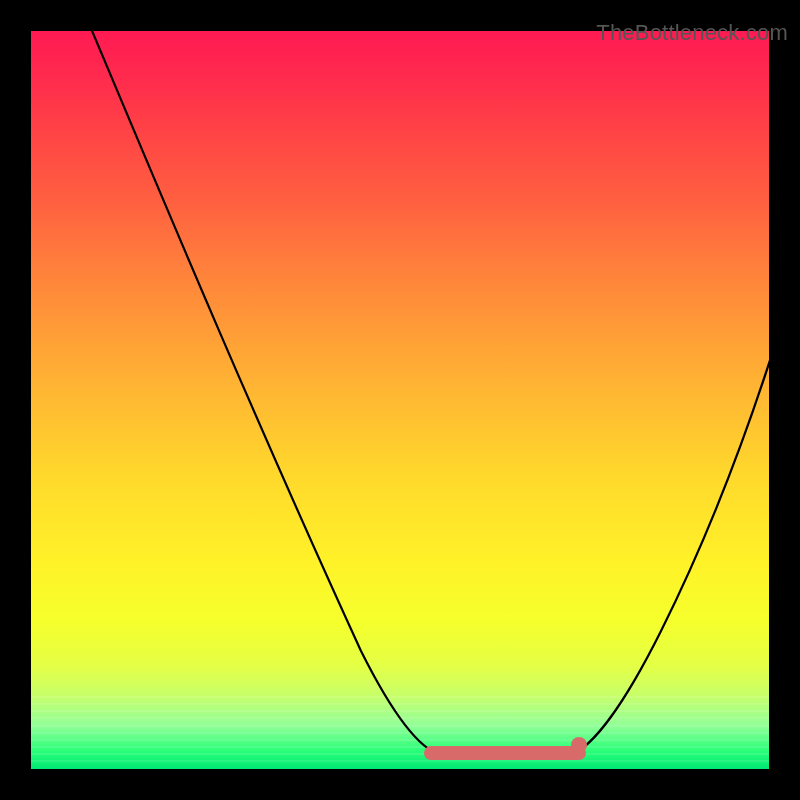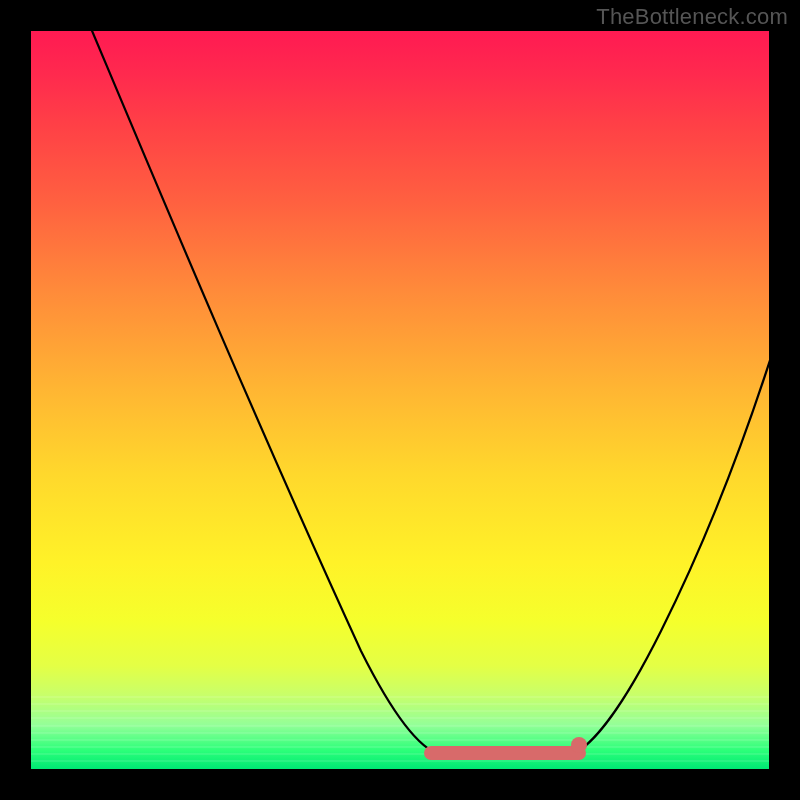--- a/index.html
+++ b/index.html
@@ -56,21 +56,21 @@
   }
   .band {
     position: absolute;
     left: 0;
     right: 0;
     height: 2px;
     background: rgba(255,255,255,0.10);
   }
   .credit {
     position: absolute;
-    top: 4px;
+    top: 20px;
     right: 12px;
     color: #555;
     font-size: 22px;
     font-weight: 400;
     letter-spacing: 0.2px;
     user-select: none;
   }
   svg {
     position: absolute;
     inset: 0;

